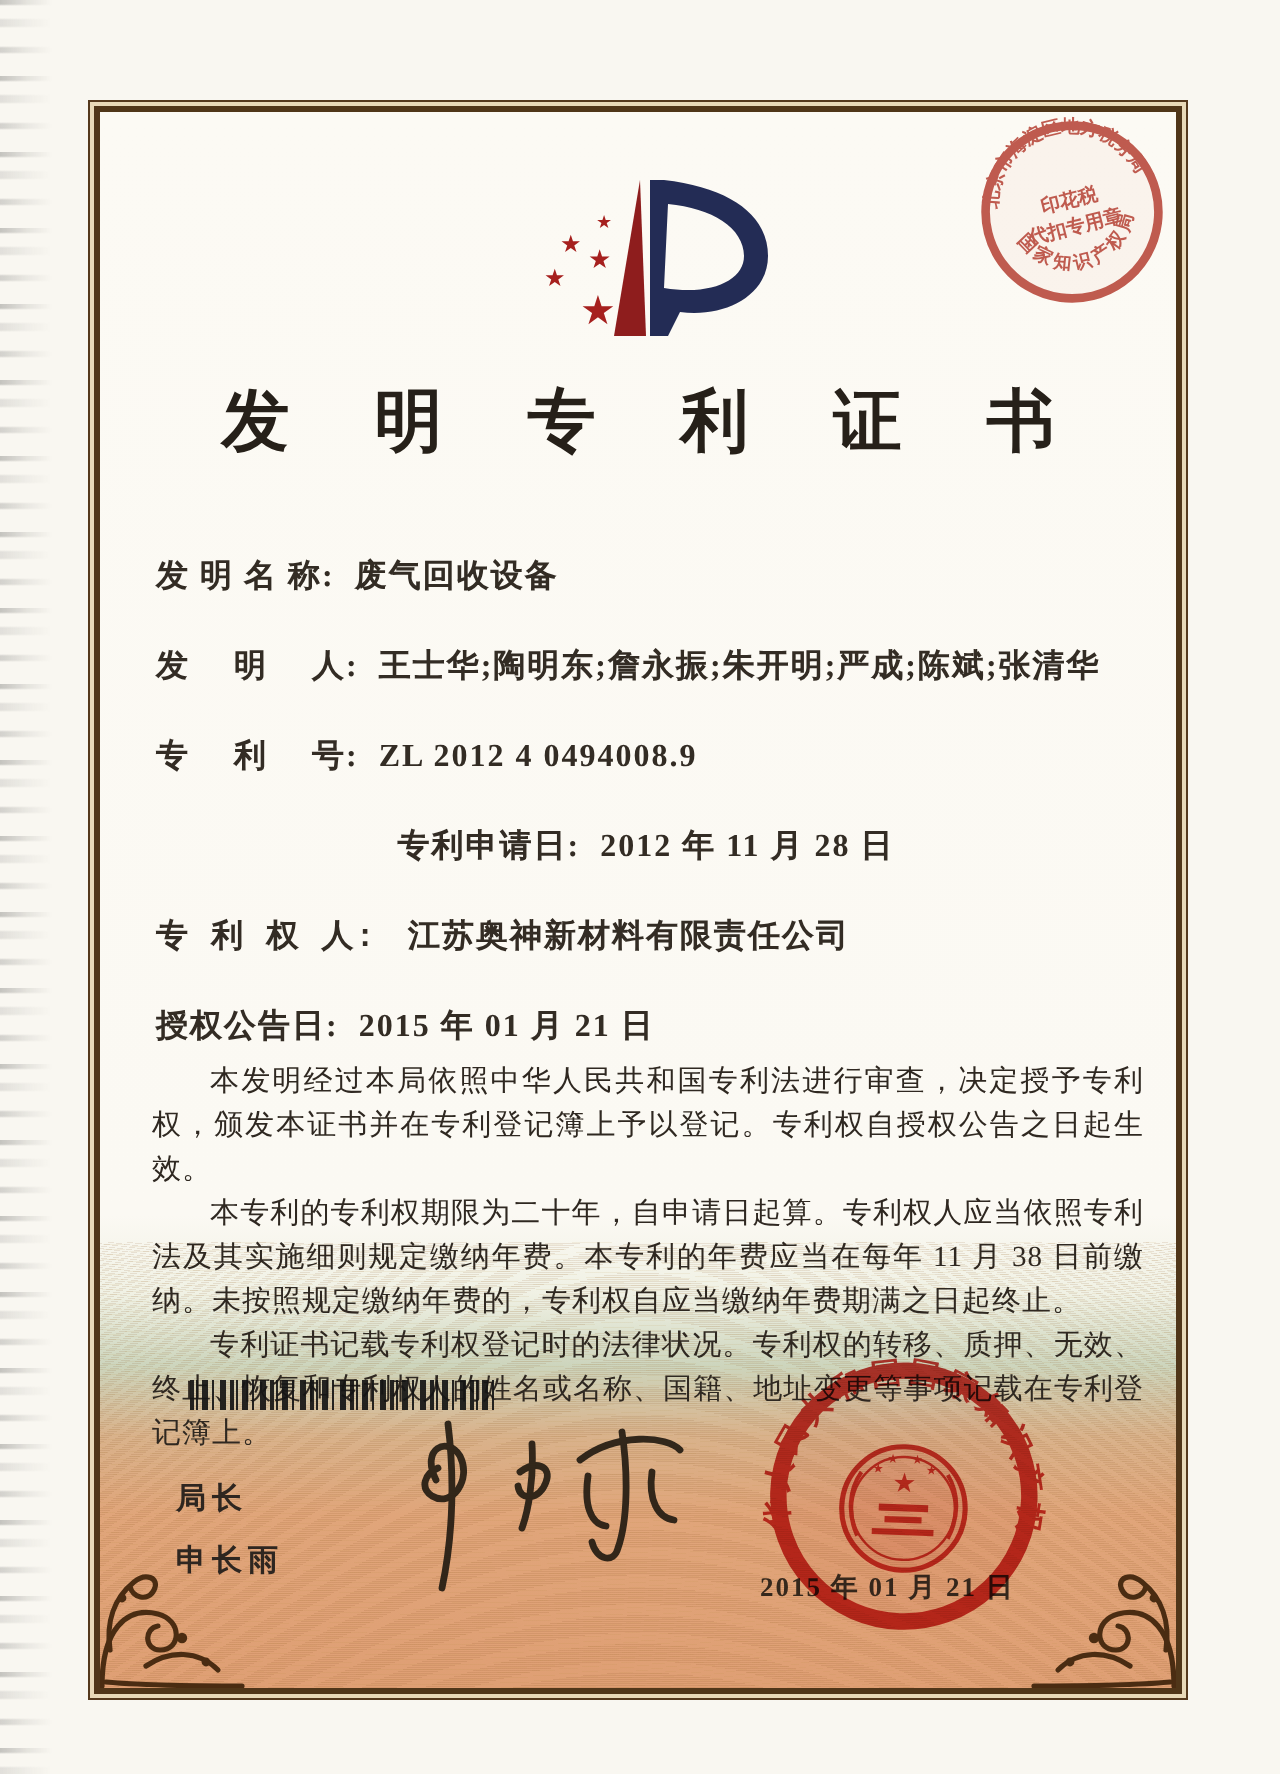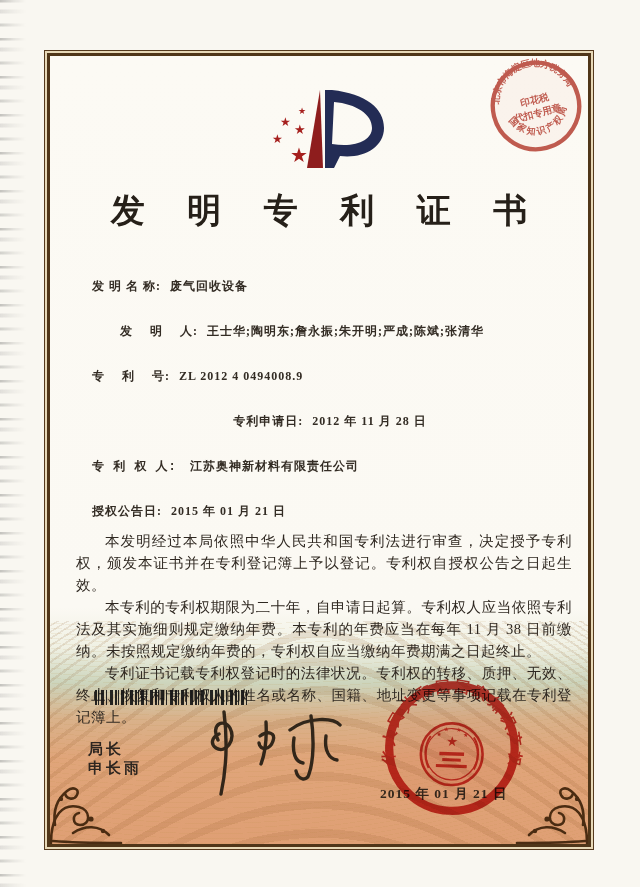--- a/index.html
+++ b/index.html
@@ -62,26 +62,26 @@
     position:absolute; left:438px; top:2px; width:96px; height:96px;
     transform:rotate(-14deg); opacity:.82; mix-blend-mode:multiply;
   }
   .title {
     position:absolute; left:0; right:0; top:132px;
     text-align:center; font-size:34px; font-weight:bold;
     color:#262019; letter-spacing:17px; text-indent:17px;
   }
   .fields { position:absolute; left:26px; top:220px; right:20px; }
   .field-row {
-    position:absolute; left:16px; right:0;
-    font-size:12px; color:#332c24; white-space:nowrap;
+    position:absolute; left:2px; right:0;
+    font-size:16px; color:#332c24; white-space:nowrap;
   }
   .field-row .flabel { font-weight:bold; letter-spacing:1px; }
   .field-row .fvalue { font-weight:bold; margin-left:6px; letter-spacing:1px; }
-  .fr0{top:2px;} .fr1{top:47px;margin-left:28px;} .fr2{top:92px;} .fr3{top:137px;text-align:center;} .fr4{top:182px;font-family:Liberation Mono, monospace;} .fr5{top:227px;}
+  .fr0{top:2px;} .fr1{top:47px;} .fr2{top:92px;} .fr3{top:137px;text-align:center;} .fr4{top:182px;font-family:Liberation Mono, monospace;} .fr5{top:227px;}
   .body-text {
     position:absolute; left:26px; top:474px; width:496px;
     font-size:14.5px; line-height:22px; color:#2f2821; letter-spacing:.5px;
     text-align:justify;
   }
   .body-text p { text-indent:2em; }
   .barcode {
     position:absolute; left:45px; top:634px; width:152px; height:15px;
     background-image:
       repeating-linear-gradient(90deg,
@@ -89,21 +89,21 @@
         #141414 3px 4px, transparent 4px 6px,
         #141414 6px 9px, transparent 9px 11px,
         #141414 11px 12px, transparent 12px 15px,
         #141414 15px 18px, transparent 18px 20px);
     opacity:.92;
   }
   .director-block { position:absolute; left:38px; top:684px; }
   .director-title, .director-name {
     font-size:15px; font-weight:bold; color:#2e2620; letter-spacing:3px;
   }
-  .director-name { }
+  .director-name { margin-top:12px; }
   .signature { position:absolute; left:140px; top:650px; width:170px; height:95px; opacity:.92; }
   .seal-date {
     position:absolute; left:330px; top:729px; width:160px;
     font-size:13.5px; font-weight:bold; color:#35281c; letter-spacing:1px;
   }
   .office-seal {
     position:absolute; left:330px; top:618px; width:144px; height:144px;
     opacity:.88; mix-blend-mode:multiply; transform:rotate(2deg);
   }
   .page-footer {

